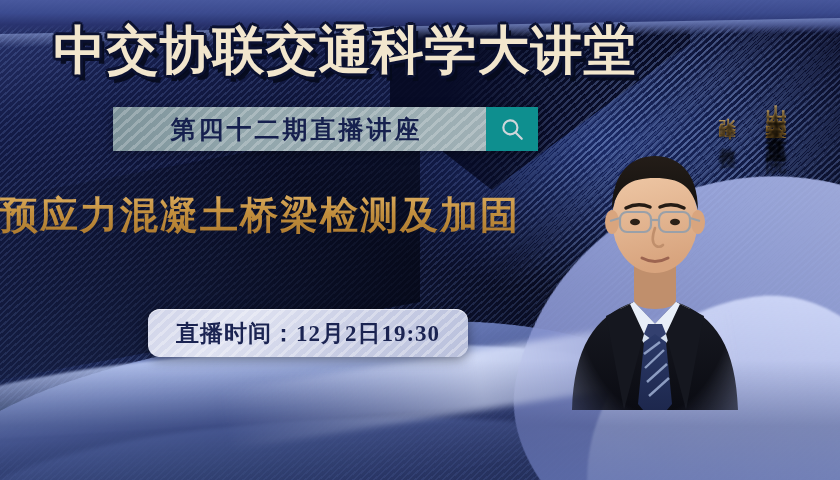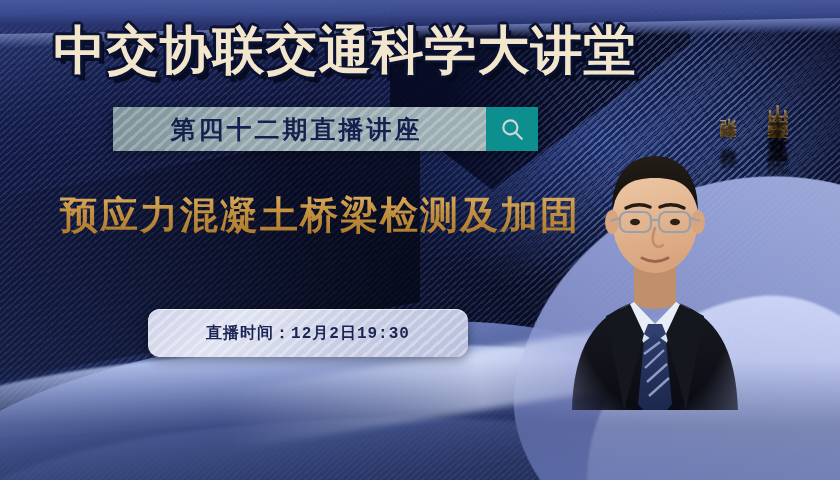--- a/index.html
+++ b/index.html
@@ -1,18 +1,18 @@
 <!DOCTYPE html>
 <html><head>
 <meta charset="utf-8">
 <style>
   html,body{margin:0;padding:0;background:#0a0d22;}
   #poster{
     position:relative;width:840px;height:480px;overflow:hidden;
-    font-family:Liberation Mono, monospace;
+    font-family:Liberation Serif, serif;
     background:#070a1e;
   }
   
   .bg-base{
     position:absolute;inset:0;
     background:
       radial-gradient(ellipse 60% 50% at 72% 30%, #1b2a66 0%, rgba(10,14,45,0) 62%),
       radial-gradient(ellipse 90% 70% at 12% 78%, #1a2552 0%, rgba(7,10,30,0) 65%),
       linear-gradient(160deg,#2b3670 0%,#141c48 16%,#0a0e2b 38%,#070a1e 60%,#0a0f2c 100%);
   }
@@ -151,21 +151,21 @@
   }
   .subbar-text{
     position:relative;font-size:25px;font-weight:bold;color:#16204e;
     letter-spacing:3px;padding-right:6px;
   }
   .subbar-icon{
     width:52px;background:#0e8f8f;display:flex;align-items:center;justify-content:center;
   }
   
   .headline{
-    position:absolute;left:0;top:190px;width:580px;text-align:right;
+    position:absolute;left:0;top:190px;width:580px;text-align:left;
     font-size:38px;font-weight:bold;letter-spacing:2px;
     color:#c28f3e;
     background:linear-gradient(180deg,#e0b265 0%,#c28f3e 45%,#a8752c 100%);
     -webkit-background-clip:text;background-clip:text;
     -webkit-text-fill-color:transparent;
     white-space:nowrap;
   }
   
   .timepill{
     position:absolute;left:148px;top:309px;width:320px;height:48px;
@@ -174,21 +174,21 @@
     display:flex;align-items:center;justify-content:center;
     box-shadow:0 3px 12px rgba(0,0,0,.4), inset 0 1px 0 rgba(255,255,255,.6);
     overflow:hidden;
   }
   .timepill:before{
     content:"";position:absolute;inset:0;
     background-image:repeating-linear-gradient(-42deg,
       rgba(255,255,255,0) 0 5px, rgba(255,255,255,.30) 5px 8px);
   }
   .timepill-text{
-    position:relative;font-size:16px;font-weight:bold;color:#1b2452;letter-spacing:1px;
+    position:relative;font-size:23px;font-weight:bold;color:#1b2452;letter-spacing:1px;
   }
   
   .vert{
     position:absolute;writing-mode:vertical-rl;text-orientation:upright;
     color:#d8b77a;font-weight:bold;
     background:linear-gradient(180deg,#f0d9a6,#c99c4f 60%,#b07f32);
     -webkit-background-clip:text;background-clip:text;-webkit-text-fill-color:transparent;
     text-shadow:0 1px 2px rgba(0,0,0,.5);
   }
   .vert-org{left:762px;top:88px;font-size:21px;letter-spacing:5px;}

